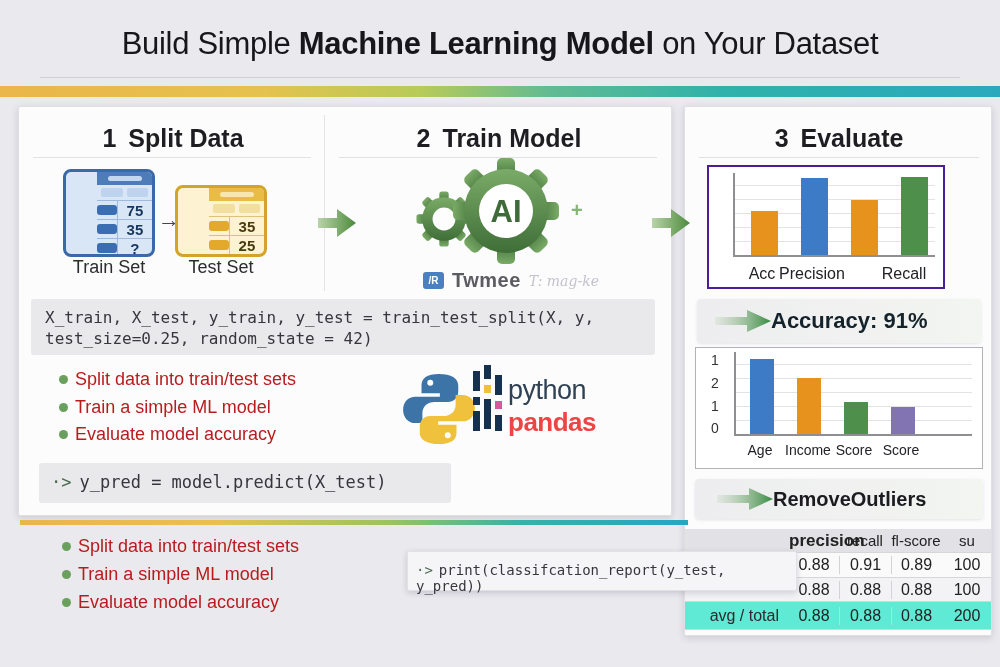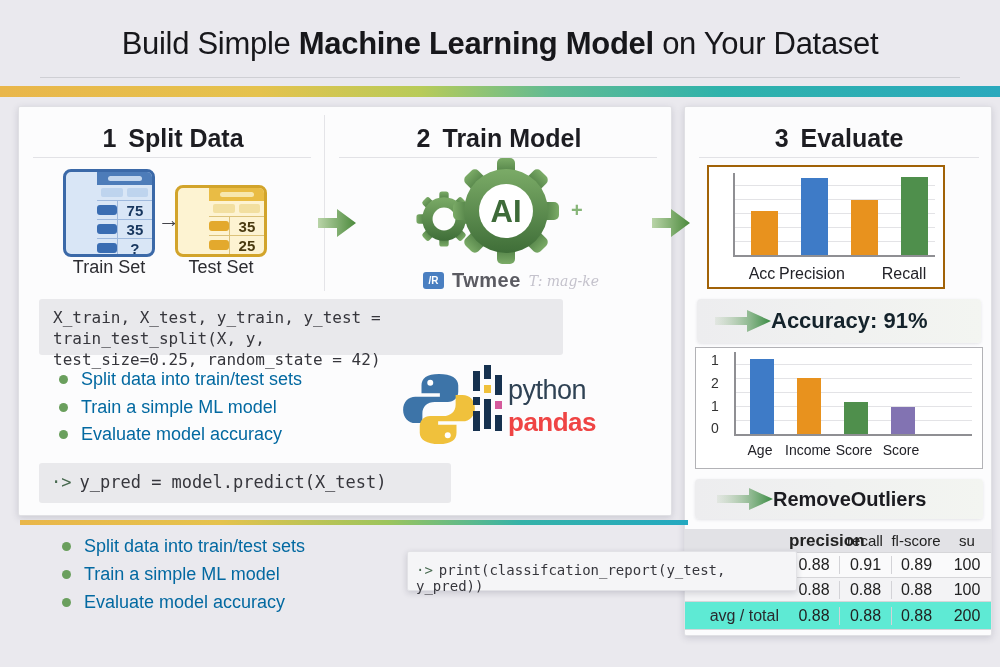--- a/index.html
+++ b/index.html
@@ -46,46 +46,46 @@
   .t-yel .sub div { background:#f2dfa0; }
   .t-yel .row { border-top:1px solid #dcc27a; } .t-yel .c1 { border-right:1px solid #dcc27a; }
   .t-yel .pill { background:#e3a92d; } .t-yel .c2 { color:#4a3a10; }
   .set-label { font-size:18px; color:#2c2c31; text-align:center; }
   .mini-arrow { font-size:22px; color:#44444a; }
 
   
   .codebox { background:#e9e9ec; border-radius:3px; color:#36363c;
     font-family:"DejaVu Sans Mono", monospace; }
   .codebox .prompt { color:#47694f; margin-right:8px; }
-  .cb1 { left:20px; top:192px; width:524px; height:56px; padding:8px 0 0 14px; font-size:16px; line-height:21px; }
+  .cb1 { left:12px; top:192px; width:624px; height:56px; padding:8px 0 0 14px; font-size:16px; line-height:21px; }
   .cb2 { left:20px; top:356px; width:412px; height:40px; padding:9px 0 0 12px; font-size:17px; }
   .printbox { left:407px; top:551px; width:390px; height:40px; padding:10px 0 0 8px; font-size:14px;
     background:#f5f5f7; border:1px solid #e2e2e6; box-shadow:0 2px 6px rgba(40,40,60,.18); z-index:40;
     font-family:"DejaVu Sans Mono", monospace; color:#36363c; border-radius:2px; }
   .printbox .prompt { color:#47694f; margin-right:6px; }
 
   
-  .bullet { display:flex; align-items:center; gap:13px; font-size:18px; color:#0369a1; }
+  .bullet { display:flex; align-items:center; gap:7px; font-size:18px; color:#b91c1c; }
   .bullet .dot { width:9px; height:9px; border-radius:50%; background:#6a9f5d; flex:0 0 auto; }
 
   
   .brand-row { display:flex; align-items:center; gap:8px; }
   .brand-icon { width:21px; height:17px; background:#4a7fc1; border-radius:3px; color:#fff;
     font-size:10px; font-weight:700; display:flex; align-items:center; justify-content:center; }
   .brand-name { font-size:20px; font-weight:700; color:#5b5b62; letter-spacing:0.5px; }
   .watermark { font-family:"DejaVu Serif", serif; font-style:italic; font-size:14px; color:#c4c2cc; }
   .plus-glyph { font-size:20px; font-weight:700; color:#86b578; }
 
   
   .py-text { font-size:27px; color:#2f4254; letter-spacing:-0.5px; }
   .pd-text { font-size:26px; font-weight:700; color:#ef4444; letter-spacing:-0.5px; }
 
   
   .chartbox { background:#fff; }
-  .cb-metrics { left:22px; top:58px; width:238px; height:124px; border:2px solid #a16207; }
+  .cb-metrics { left:22px; top:58px; width:238px; height:124px; border:2px solid #4c1d95; }
   .cb-features { left:10px; top:240px; width:288px; height:122px; border:1.5px solid #b2b2b6; }
   .plot { position:absolute; border-left:2px solid #8f8f93; border-bottom:2px solid #8f8f93;
     background:repeating-linear-gradient(to top, transparent 0 13px, #e3e3e6 13px 14px); }
   .bar { position:absolute; bottom:0; }
   .xlab { position:absolute; text-align:center; font-size:16px; color:#222228; }
   .xlab2 { position:absolute; text-align:center; font-size:14px; color:#222228; }
   .ytick { position:absolute; width:18px; text-align:center; font-size:14px; color:#333; }
 
   
   .badge { position:absolute; border-radius:4px; display:flex; align-items:center;

